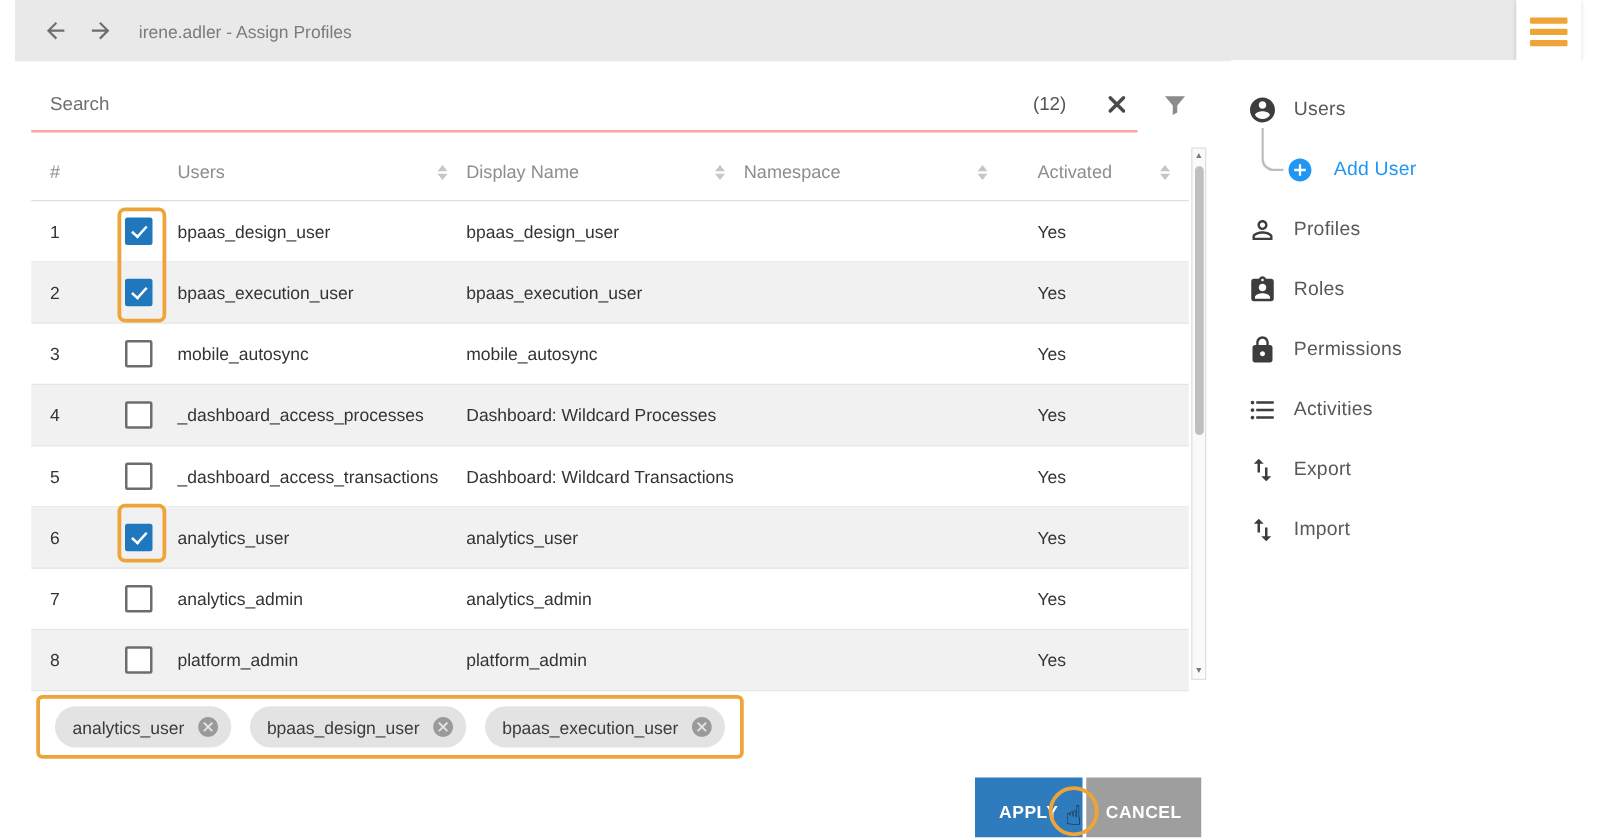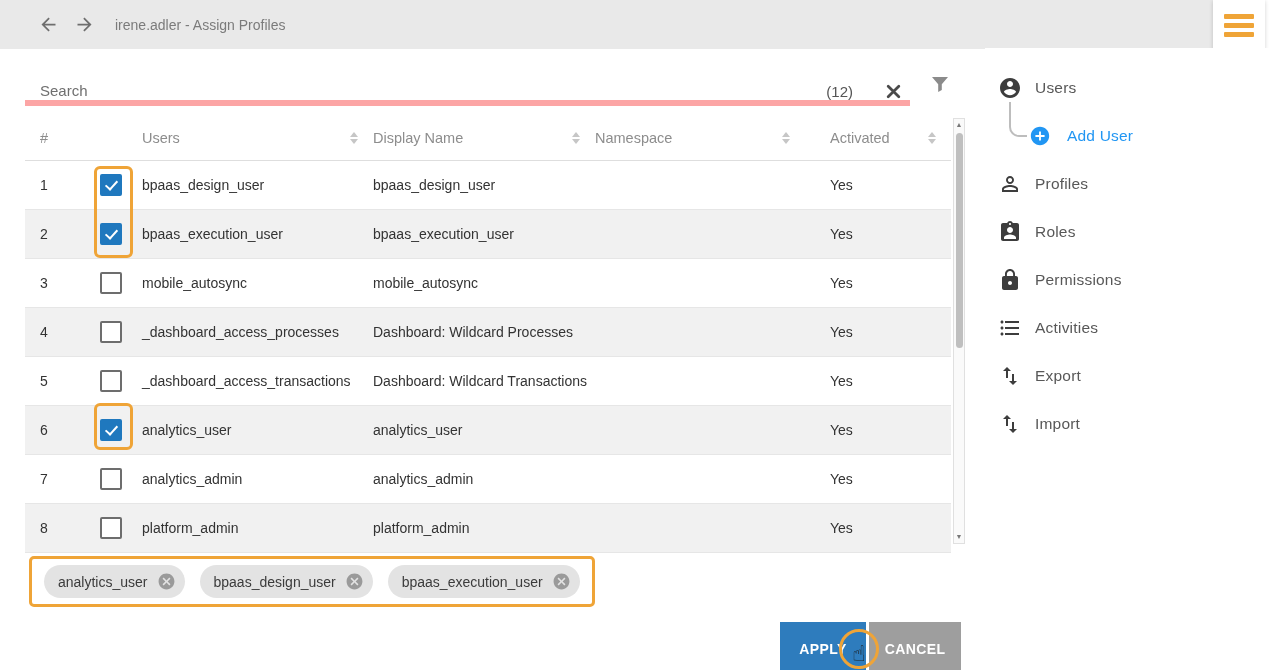--- a/index.html
+++ b/index.html
@@ -1,35 +1,35 @@
 <!DOCTYPE html>
 <html style="--accent: #EFA437; --check-blue: #1F78BE; --apply-blue: #2E7CBD; --add-blue: #2196F3;"><head>
 <meta charset="utf-8">
 <style>
   html,body{margin:0;padding:0;background:#fff;}
   .app{position:relative;width:1287px;height:670px;background:#fff;overflow:hidden;
        font-family:"Liberation Sans","DejaVu Sans",sans-serif;}
 
   
-  .topbar{position:absolute;top:0;left:0;width:1213px;height:49px;background:#e9e9e9;
-          display:flex;align-items:center;padding-left:38px;box-sizing:border-box;}
+  .topbar{position:absolute;top:0;left:12px;width:1213px;height:49px;background:#e9e9e9;
+          display:flex;align-items:center;padding-left:22px;box-sizing:border-box;}
   .nav-arrow{width:21px;height:21px;margin-right:15px;cursor:pointer;display:inline-flex;}
   .nav-arrow svg{width:100%;height:100%;fill:#6e6e6e;}
   .topbar-title{font-size:14px;color:#7b7b7b;margin-left:5px;}
   .menu-box{position:absolute;top:0;right:22px;width:52px;height:50px;background:#fff;
             display:flex;align-items:center;justify-content:center;cursor:pointer;
             box-shadow:0 1px 4px rgba(0,0,0,.18);}
   .hamburger{display:flex;flex-direction:column;gap:4px;}
   .hamburger span{display:block;width:30px;height:5px;border-radius:1px;background:var(--accent,#EFA437);}
 
   
   .content{position:absolute;left:25px;top:48px;width:940px;}
 
   .search-row{display:flex;align-items:flex-end;height:52px;margin-top:6px;}
-  .search-line{flex:0 0 885px;display:flex;align-items:flex-end;border-bottom:6px solid #fca5a5;
+  .search-line{flex:0 0 885px;display:flex;align-items:center;border-bottom:2px solid #fca5a5;
                height:44px;padding-left:13px;box-sizing:border-box;}
   .search-input{flex:1;border:none;outline:none;font-size:15px;color:#333;background:transparent;font-family:inherit;}
   .search-input::placeholder{color:#6f6f6f;}
   .result-count{font-size:15px;color:#555;margin-right:32px;white-space:nowrap;}
   .clear-icon{width:17px;height:17px;margin-right:8px;cursor:pointer;display:inline-flex;}
   .filter-icon{width:24px;height:24px;margin-left:18px;margin-bottom:10px;cursor:pointer;display:inline-flex;}
   .filter-icon svg{width:100%;height:100%;fill:#8b8b8b;}
 
   
   .table-wrap{position:relative;margin-top:10px;height:428px;}

